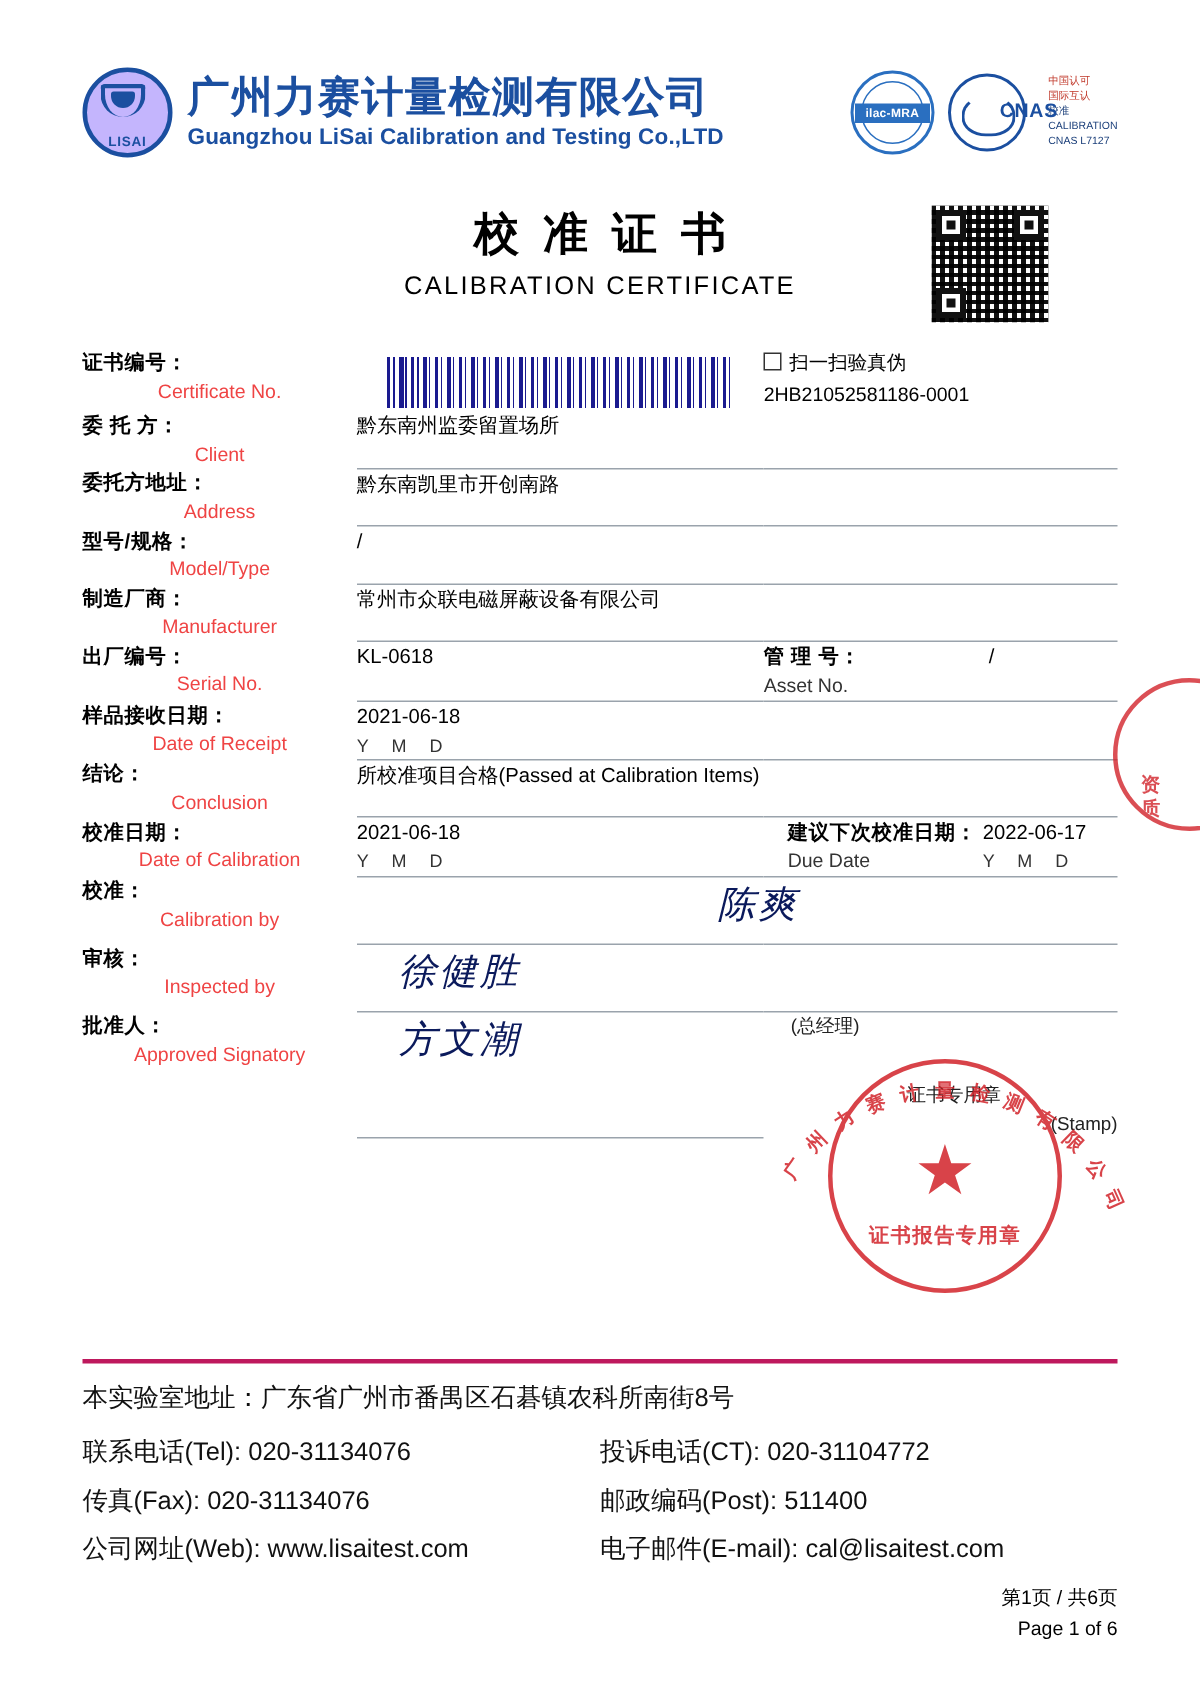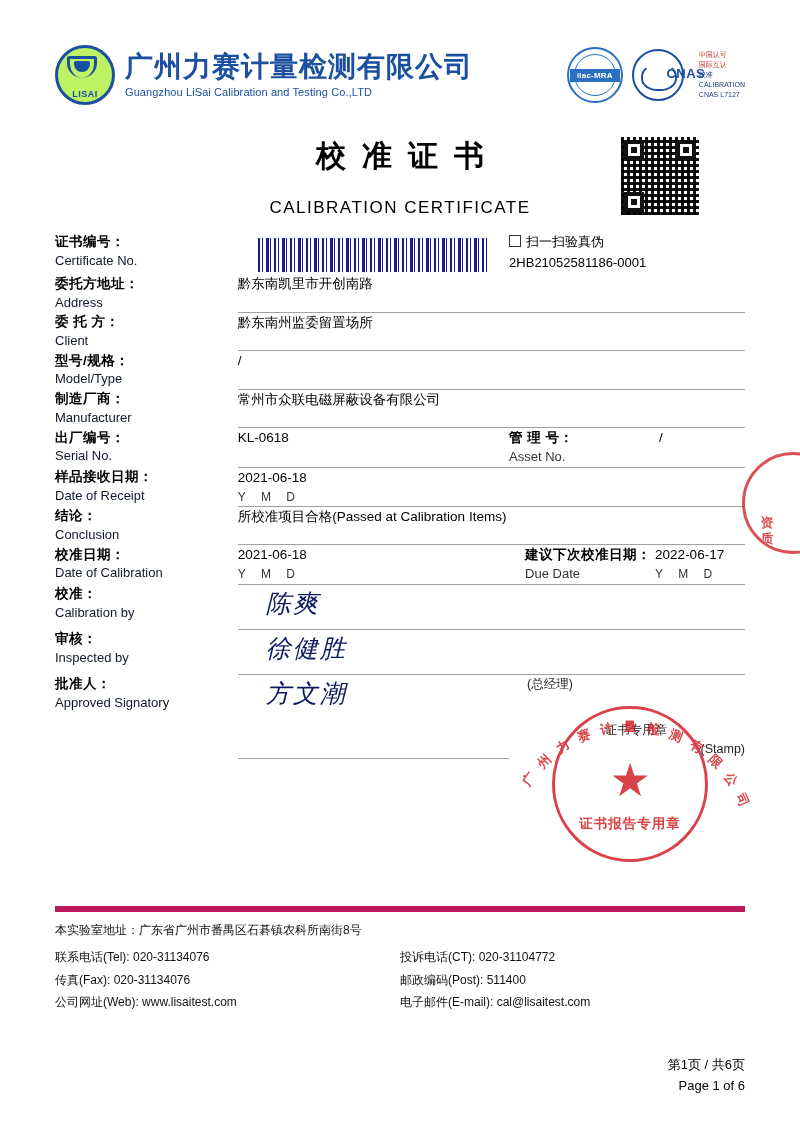--- a/index.html
+++ b/index.html
@@ -35,21 +35,21 @@
     align-items: center;
   }
   .logo-mark {
     width: 54px;
     height: 54px;
     border-radius: 50%;
     border: 3px solid #1b4fa0;
     position: relative;
     flex: none;
     margin-right: 10px;
-    background: #bef264;
+    background: #c4b5fd;
   }
   .logo-mark .v {
     position: absolute;
     top: 8px;
     left: 9px;
     width: 30px;
     height: 22px;
     border: 3px solid #1b4fa0;
     border-bottom: none;
     border-radius: 3px 3px 16px 16px;
@@ -77,22 +77,22 @@
   }
   .brand-text .cn {
     font-size: 28px;
     font-weight: bold;
     color: #1b4fa0;
     letter-spacing: 1px;
     line-height: 1.1;
     white-space: nowrap;
   }
   .brand-text .en {
-    font-size: 11px;
-    font-weight: normal;
+    font-size: 15px;
+    font-weight: bold;
     color: #1b4fa0;
     letter-spacing: 0.1px;
     white-space: nowrap;
     margin-top: 3px;
   }
   .accreds {
     display: flex;
     align-items: center;
     gap: 9px;
     justify-content: flex-end;
@@ -185,21 +185,21 @@
     font-size: 30px;
     font-weight: bold;
     letter-spacing: 16px;
     padding-left: 16px;
     margin-top: 10px;
   }
   .title-en {
     text-align: center;
     font-size: 17px;
     letter-spacing: 1.5px;
-    margin-top: 21px;
+    margin-top: 4px;
   }
   .qr {
     position: absolute;
     right: 45px;
     top: 0;
     width: 78px;
     height: 78px;
     background:
       repeating-linear-gradient(90deg, #111 0 3px, #fff 3px 6px),
       repeating-linear-gradient(0deg, #111 0 3px, #fff 3px 6px);
@@ -239,21 +239,22 @@
     padding: 7px 0 6px 0;
     line-height: 1.45;
   }
   .lbl .cn {
     font-size: 13.5px;
     font-weight: bold;
     letter-spacing: 0.5px;
   }
   .lbl .en {
     font-size: 13px;
-    color: #0f172a;
+    color: #ef4444;
+    text-align: center;
   }
   .val {
     border-bottom: 1px solid #9aa3ac;
     padding: 8px 0 5px 12px;
     font-size: 13.5px;
     line-height: 1.5;
     position: relative;
   }
   .val .sub {
     font-size: 12px;
@@ -383,23 +384,23 @@
     text-align: center;
     margin-top: 48px;
   }
 
   
   .footer {
     position: absolute;
     left: 55px;
     right: 55px;
     top: 906px;
-    border-top: 6px solid #be185d;
+    border-top: 3px solid #be185d;
     padding-top: 7px;
-    font-size: 12px;
+    font-size: 17px;
     color: #111;
     line-height: 1.9;
   }
   .footer .cols {
     display: flex;
     margin-top: 4px;
   }
   .footer .col {
     width: 50%;
   }
@@ -472,32 +473,32 @@
       <td class="scan-cell">
         <div>
           <span class="box"></span><span>扫一扫验真伪</span>
         </div>
         <div>2HB21052581186-0001</div>
       </td>
     </tr>
 
     <tr>
       <td class="lbl">
+        <div class="cn">委 托 方：</div>
+        <div class="en">Client</div>
+      </td>
+      <td class="val" colspan="2">黔东南州监委留置场所</td>
+    </tr>
+
+    <tr>
+      <td class="lbl">
         <div class="cn">委托方地址：</div>
         <div class="en">Address</div>
       </td>
       <td class="val" colspan="2">黔东南凯里市开创南路</td>
-    </tr>
-
-    <tr>
-      <td class="lbl">
-        <div class="cn">委 托 方：</div>
-        <div class="en">Client</div>
-      </td>
-      <td class="val" colspan="2">黔东南州监委留置场所</td>
     </tr>
 
 
     <tr>
       <td class="lbl">
         <div class="cn">型号/规格：</div>
         <div class="en">Model/Type</div>
       </td>
       <td class="val" colspan="2">/</td>
     </tr>
@@ -575,21 +576,21 @@
         </tbody>
             </table>
       </td>
     </tr>
 
     <tr>
       <td class="lbl">
         <div class="cn">校准：</div>
         <div class="en">Calibration by</div>
       </td>
-      <td class="val" colspan="2" style="height:44px;">
+      <td class="val" colspan="2" style="height:44px;text-align:center;">
         <div class="sig">陈爽</div>
       </td>
     </tr>
 
     <tr>
       <td class="lbl">
         <div class="cn">审核：</div>
         <div class="en">Inspected by</div>
       </td>
       <td class="val" colspan="2" style="height:44px;">

